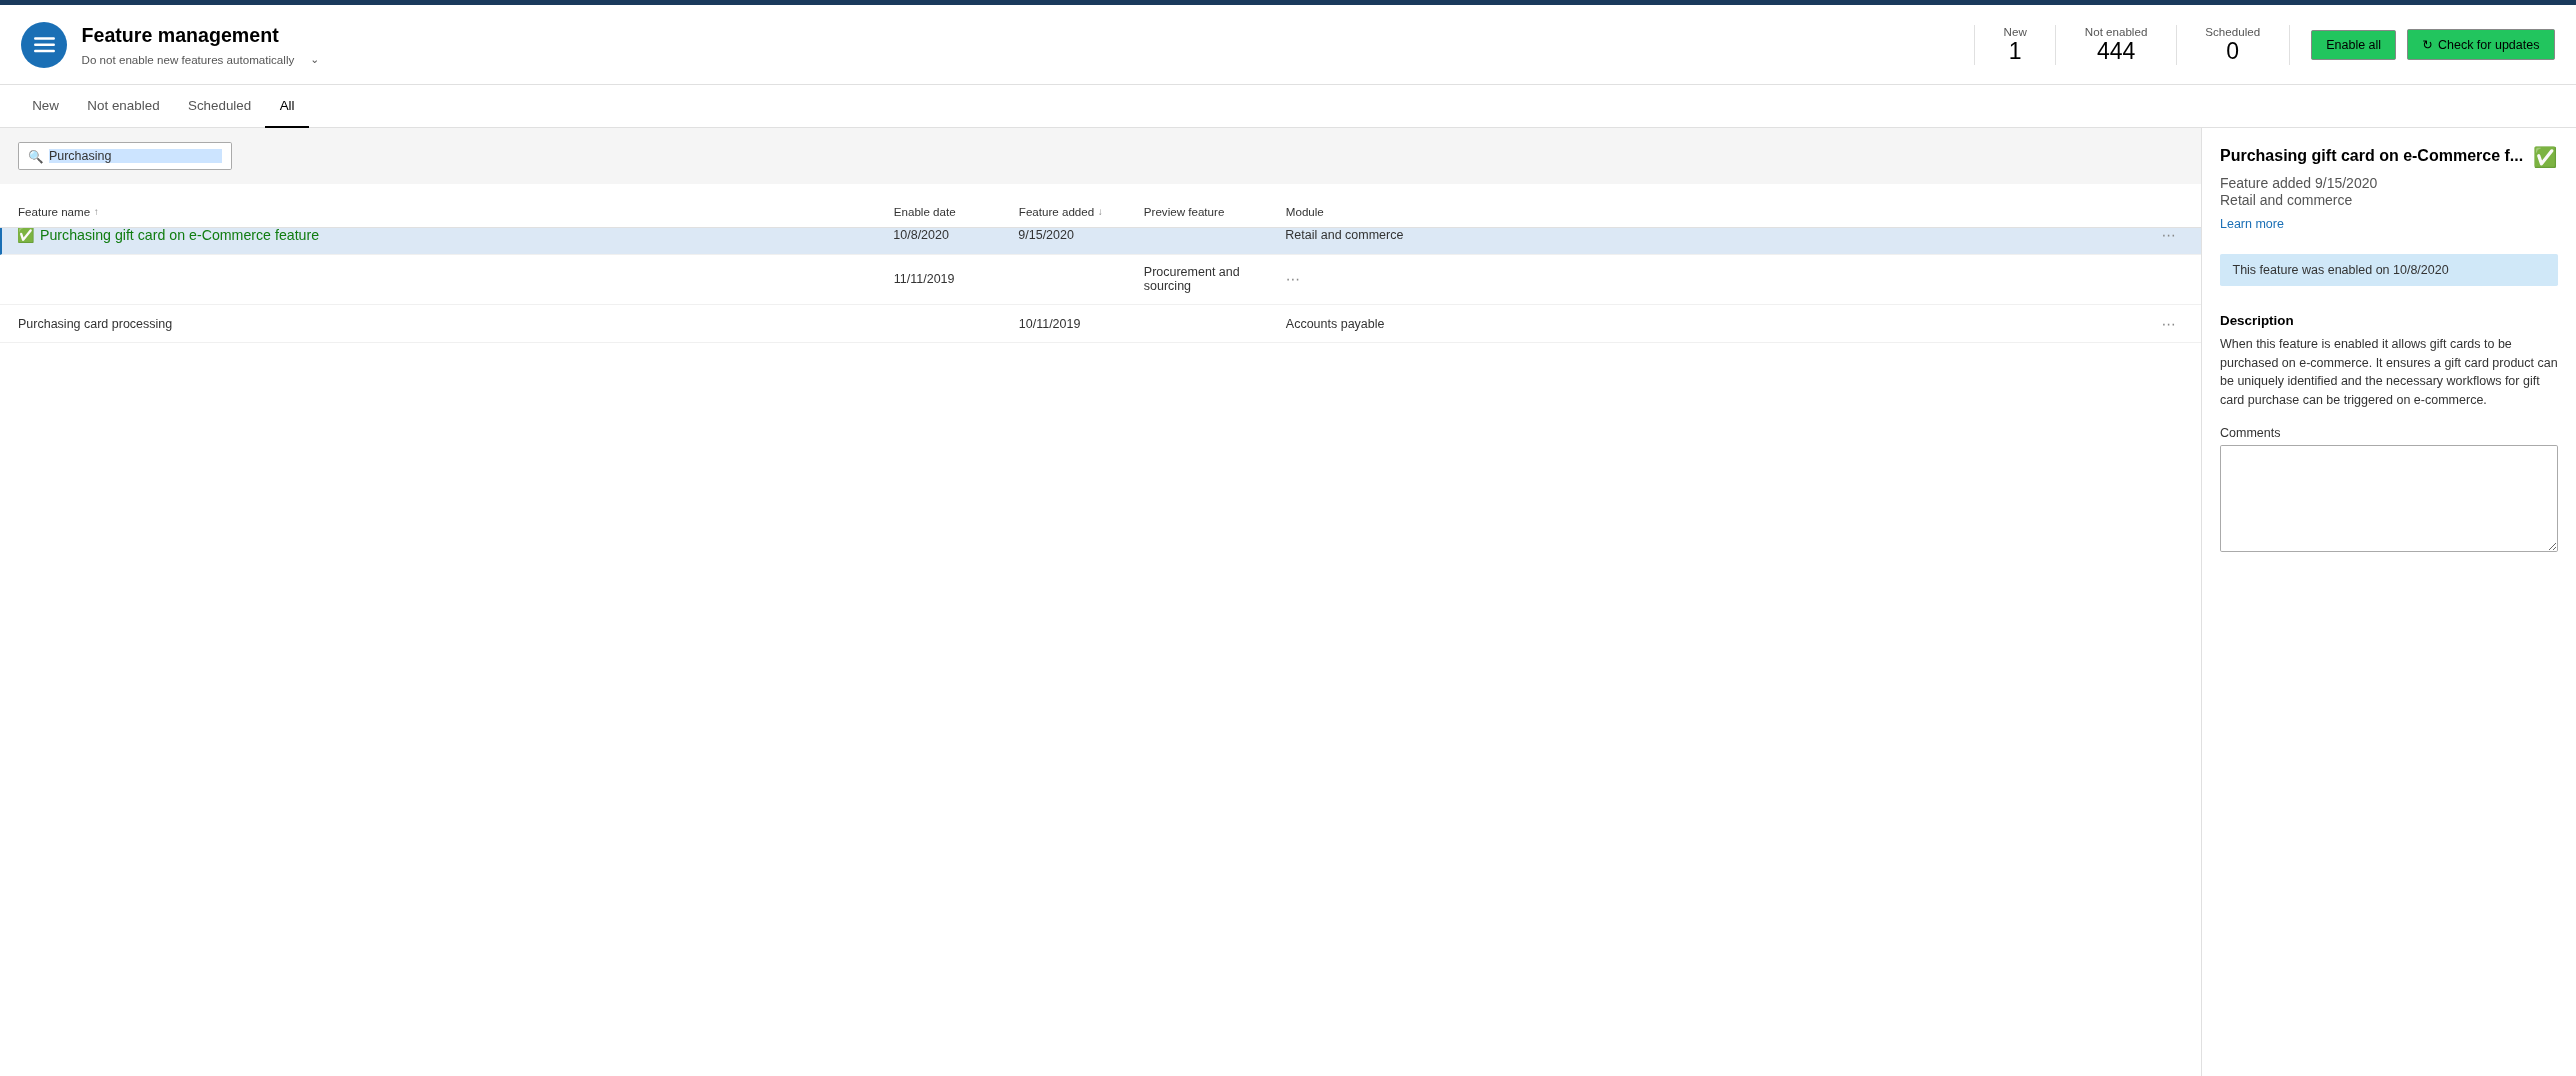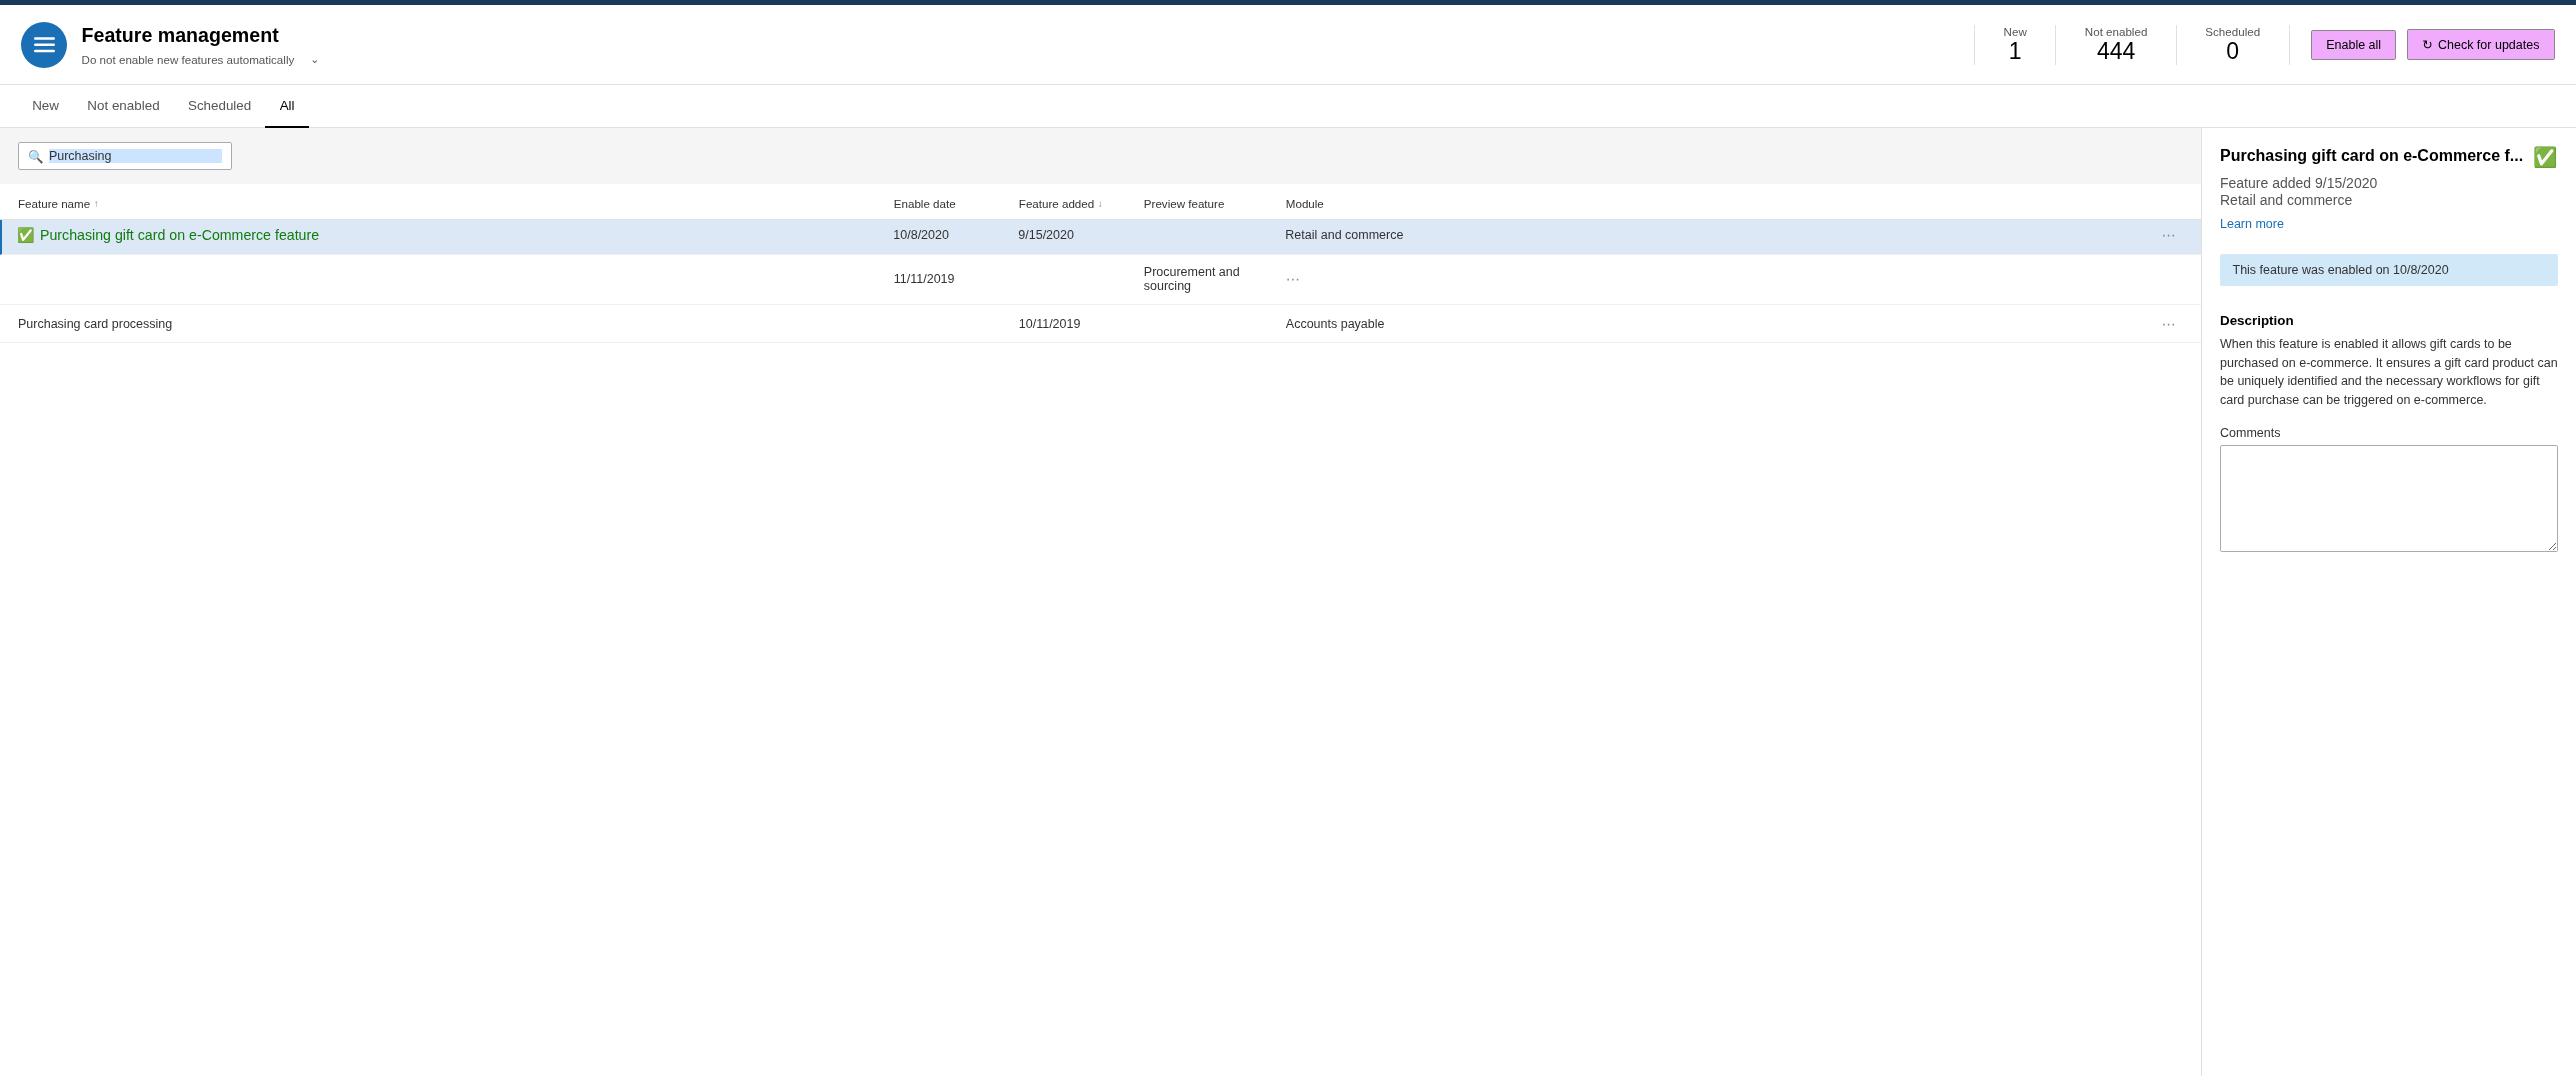--- a/index.html
+++ b/index.html
@@ -38,21 +38,21 @@
       padding: 0 28.5px;
       border-right: 0.9px solid #e0e0e0;
     }
     .stat-block:first-child { border-left: 0.9px solid #e0e0e0; }
     .stat-label { font-size: 11.6px; color: #555; }
     .stat-value { font-size: 23px; font-weight: 400; color: #000; }
     .header-actions { display: flex; align-items: center; gap: 10.7px; margin-left: 21.4px; }
     .btn {
       padding: 7.1px 14.2px;
       border: 0.9px solid #888;
-      background: #f0abfc;
+      background: #22c55e;
       border-radius: 1.8px;
       font-size: 12.5px;
       cursor: pointer;
       display: flex;
       align-items: center;
       gap: 5.3px;
       white-space: nowrap;
       justify-content: flex-end;
     }
     .btn-refresh-icon { font-size: 12.5px; }
@@ -131,21 +131,21 @@
     .table-header {
       display: grid;
       grid-template-columns: 1fr 125px 125px 142px 1fr 21.4px;
       padding: 9px 18px;
       border-bottom: 0.9px solid #e0e0e0;
       background: #fff;
       font-size: 11.6px;
       color: #333;
       font-weight: 500;
       position: sticky;
-      top: 4px;
+      top: 12px;
       z-index: 1;
     }
     .col-header {
       display: flex;
       align-items: center;
       gap: 3.6px;
       cursor: pointer;
     }
     .col-header .sort-icon { font-size: 9.8px; color: #888; }
     .table-row {

